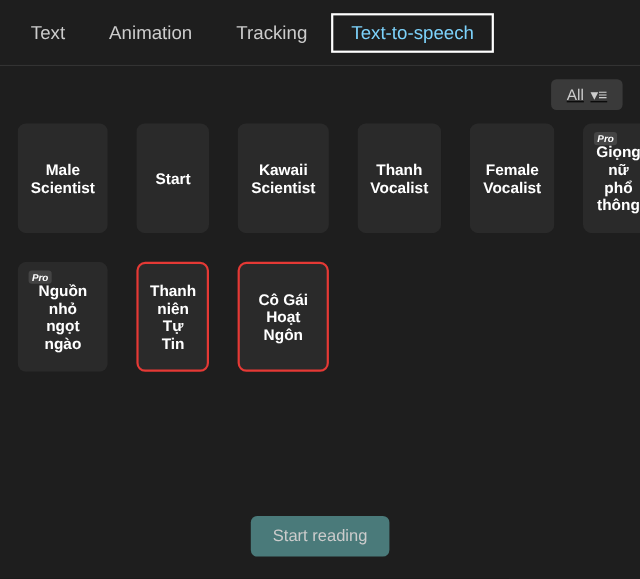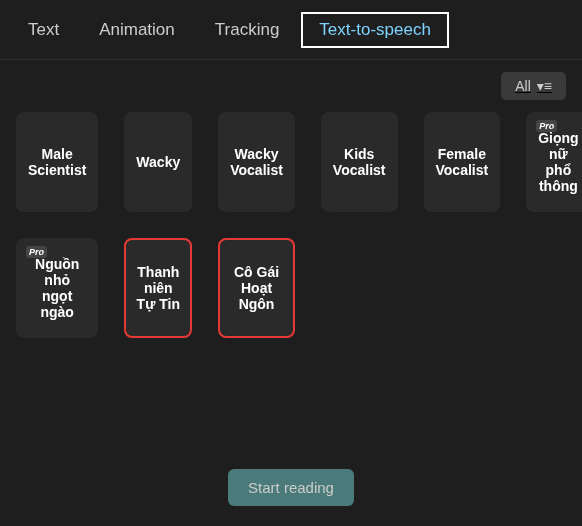--- a/index.html
+++ b/index.html
@@ -158,27 +158,27 @@
         <span>▾≡</span>
       </button>
     </div>
 
     <div class="voice-grid">
 
       <div class="voice-card">
         <span>Male Scientist</span>
       </div>
       <div class="voice-card">
-        <span>Wacky</span>
-      </div>
-      <div class="voice-card">
-        <span>Wacky Vocalist</span>
-      </div>
-      <div class="voice-card">
-        <span>Kids Vocalist</span>
+        <span>Start</span>
+      </div>
+      <div class="voice-card">
+        <span>Kawaii Scientist</span>
+      </div>
+      <div class="voice-card">
+        <span>Thanh Vocalist</span>
       </div>
 
       <div class="voice-card">
         <span>Female Vocalist</span>
       </div>
       <div class="voice-card">
         <span class="pro-badge">Pro</span>
         <span>Giọng nữ phổ thông</span>
       </div>
       <div class="voice-card">

